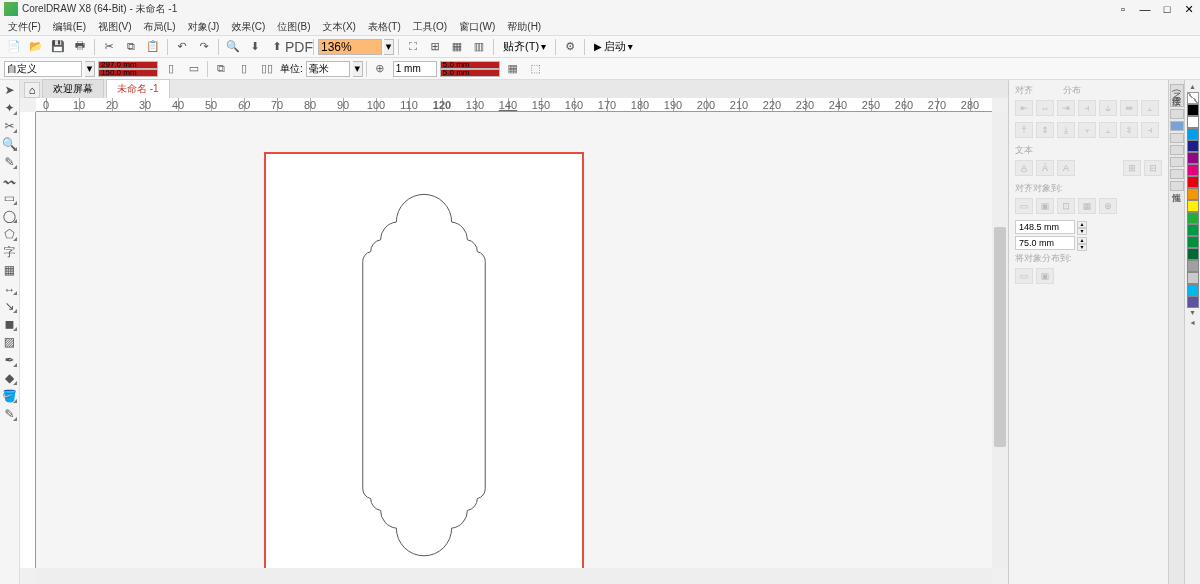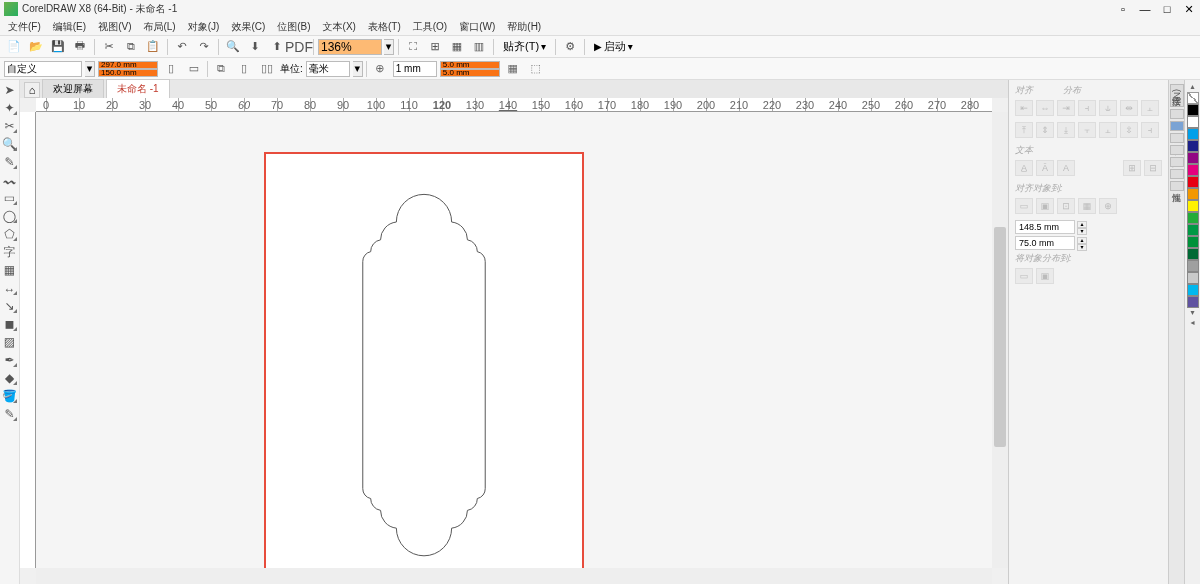--- a/index.html
+++ b/index.html
@@ -17,21 +17,21 @@
 .toolbar1 { height: 22px; display: flex; align-items: center; padding: 0 4px; gap: 2px; background: #f8f8f8; border-bottom: 1px solid #ddd; }
 .toolbar1 .tb-btn { width: 20px; height: 18px; display: inline-flex; align-items: center; justify-content: center; cursor: pointer; color: #555; }
 .toolbar1 .sep { width: 1px; height: 16px; background: #ccc; margin: 0 2px; }
 .toolbar1 .zoom-field { width: 64px; height: 16px; border: 1px solid #bbb; font-size: 12px; padding: 0 2px; background: #fdba74; }
 .toolbar1 .drop-btn { width: 10px; display:inline-flex; align-items:center; justify-content:center; border:1px solid #bbb; border-left:none; height:16px; background:#f0f0f0; cursor:pointer; }
 .toolbar1 .lbl-btn { padding:0 4px; height:16px; display:inline-flex; align-items:center; gap:2px; border:1px solid transparent; cursor:pointer; font-size:10px; }
 
 .toolbar2 { height: 22px; display: flex; align-items: center; padding: 0 4px; gap: 3px; background: #f8f8f8; border-bottom: 1px solid #ddd; }
 .toolbar2 .preset { width: 78px; height: 16px; border: 1px solid #bbb; font-size: 10px; padding: 0 2px; background:#fff; }
 .toolbar2 .dim-group { display:flex; flex-direction:column; gap:0; }
-.toolbar2 .dim-field { width: 60px; height: 8px; border: 1px solid #bbb; font-size: 8px; padding: 0 2px; line-height: 8px; background:#f97316; }
+.toolbar2 .dim-field { width: 60px; height: 8px; border: 1px solid #bbb; font-size: 8px; padding: 0 2px; line-height: 8px; background:#b91c1c; }
 .toolbar2 .tb-btn { width: 20px; height: 18px; display: inline-flex; align-items: center; justify-content: center; cursor: pointer; color:#666; }
 .toolbar2 .unit-lbl { font-size:10px; }
 .toolbar2 .unit-field { width: 44px; height:16px; border:1px solid #bbb; font-size:10px; padding:0 2px; background:#fff; }
 .toolbar2 .drop-btn { width:10px; height:16px; border:1px solid #bbb; border-left:none; display:inline-flex; align-items:center; justify-content:center; background:#f0f0f0; cursor:pointer; }
 
 .work-area { position: absolute; top: 80px; left: 0; right: 0; bottom: 0; display: flex; }
 
 .toolbox { width: 20px; background: #f5f5f5; border-right: 1px solid #ddd; display: flex; flex-direction: column; align-items: center; padding-top: 2px; gap: 2px; }
 .toolbox .tool { width: 16px; height: 16px; display:flex; align-items:center; justify-content:center; cursor:pointer; color:#555; font-size:12px; position:relative; }
 .toolbox .tool.has-sub::after { content:''; position:absolute; right:1px; bottom:1px; border:2px solid transparent; border-right-color:#777; border-bottom-color:#777; }
@@ -52,21 +52,21 @@
 .page { position:absolute; top:40px; left:228px; width:320px; height:460px; background:#fff; border:2px solid #e74c3c; }
 .page svg { width:100%; height:100%; }
 
 .vscroll { position:absolute; top:32px; right:0; width:16px; bottom:16px; background:#eee; }
 .vscroll .thumb { position:absolute; top:115px; width:12px; left:2px; height:220px; background:#c9c9c9; border-radius:2px; }
 .hscroll { position:absolute; bottom:0; left:16px; right:16px; height:16px; background:#eee; }
 
 .docker-panel { width:160px; background:#f3f3f3; border-left:1px solid #ccc; display:flex; flex-direction:column; }
 .docker-panel .panel-title { height:18px; background:#e4e4e4; padding:2px 6px; font-size:10px; border-bottom:1px solid #ccc; display:flex; align-items:center; justify-content:space-between; }
 .docker-panel .section { padding:4px 6px; }
-.docker-panel .sec-label { font-size:9px; color:#aaa; margin-bottom:3px;font-style:italic; }
+.docker-panel .sec-label { font-size:9px; color:#aaa; margin-bottom:3px; }
 .docker-panel .icon-row { display:flex; gap:3px; flex-wrap:wrap; margin-bottom:6px; }
 .docker-panel .icon-row .ico { width:18px; height:16px; background:#eaeaea; border:1px solid #ddd; cursor:pointer; display:inline-flex; align-items:center; justify-content:center; color:#bbb; font-size:9px; }
 .docker-panel .num-field { width:60px; height:14px; border:1px solid #ccc; font-size:9px; padding:0 3px; background:#fff; margin-bottom:2px; display:block; }
 .docker-panel .stepper { display:inline-flex; flex-direction:column; width:10px; vertical-align:top; }
 .docker-panel .stepper span { height:7px; border:1px solid #ccc; font-size:6px; text-align:center; line-height:5px; cursor:pointer; background:#f0f0f0; }
 
 .docker-tabs { width:16px; background:#e8e8e8; border-left:1px solid #ccc; display:flex; flex-direction:column; align-items:center; padding-top:4px; gap:2px; }
 .docker-tabs .dtab { width:14px; writing-mode:vertical-rl; font-size:9px; padding:4px 0; background:#ddd; border:1px solid #bbb; cursor:pointer; text-align:center; color:#555; }
 
 .color-palette { width:16px; background:#f0f0f0; display:flex; flex-direction:column; align-items:center; padding-top:2px; gap:0; border-left:1px solid #ccc; }

